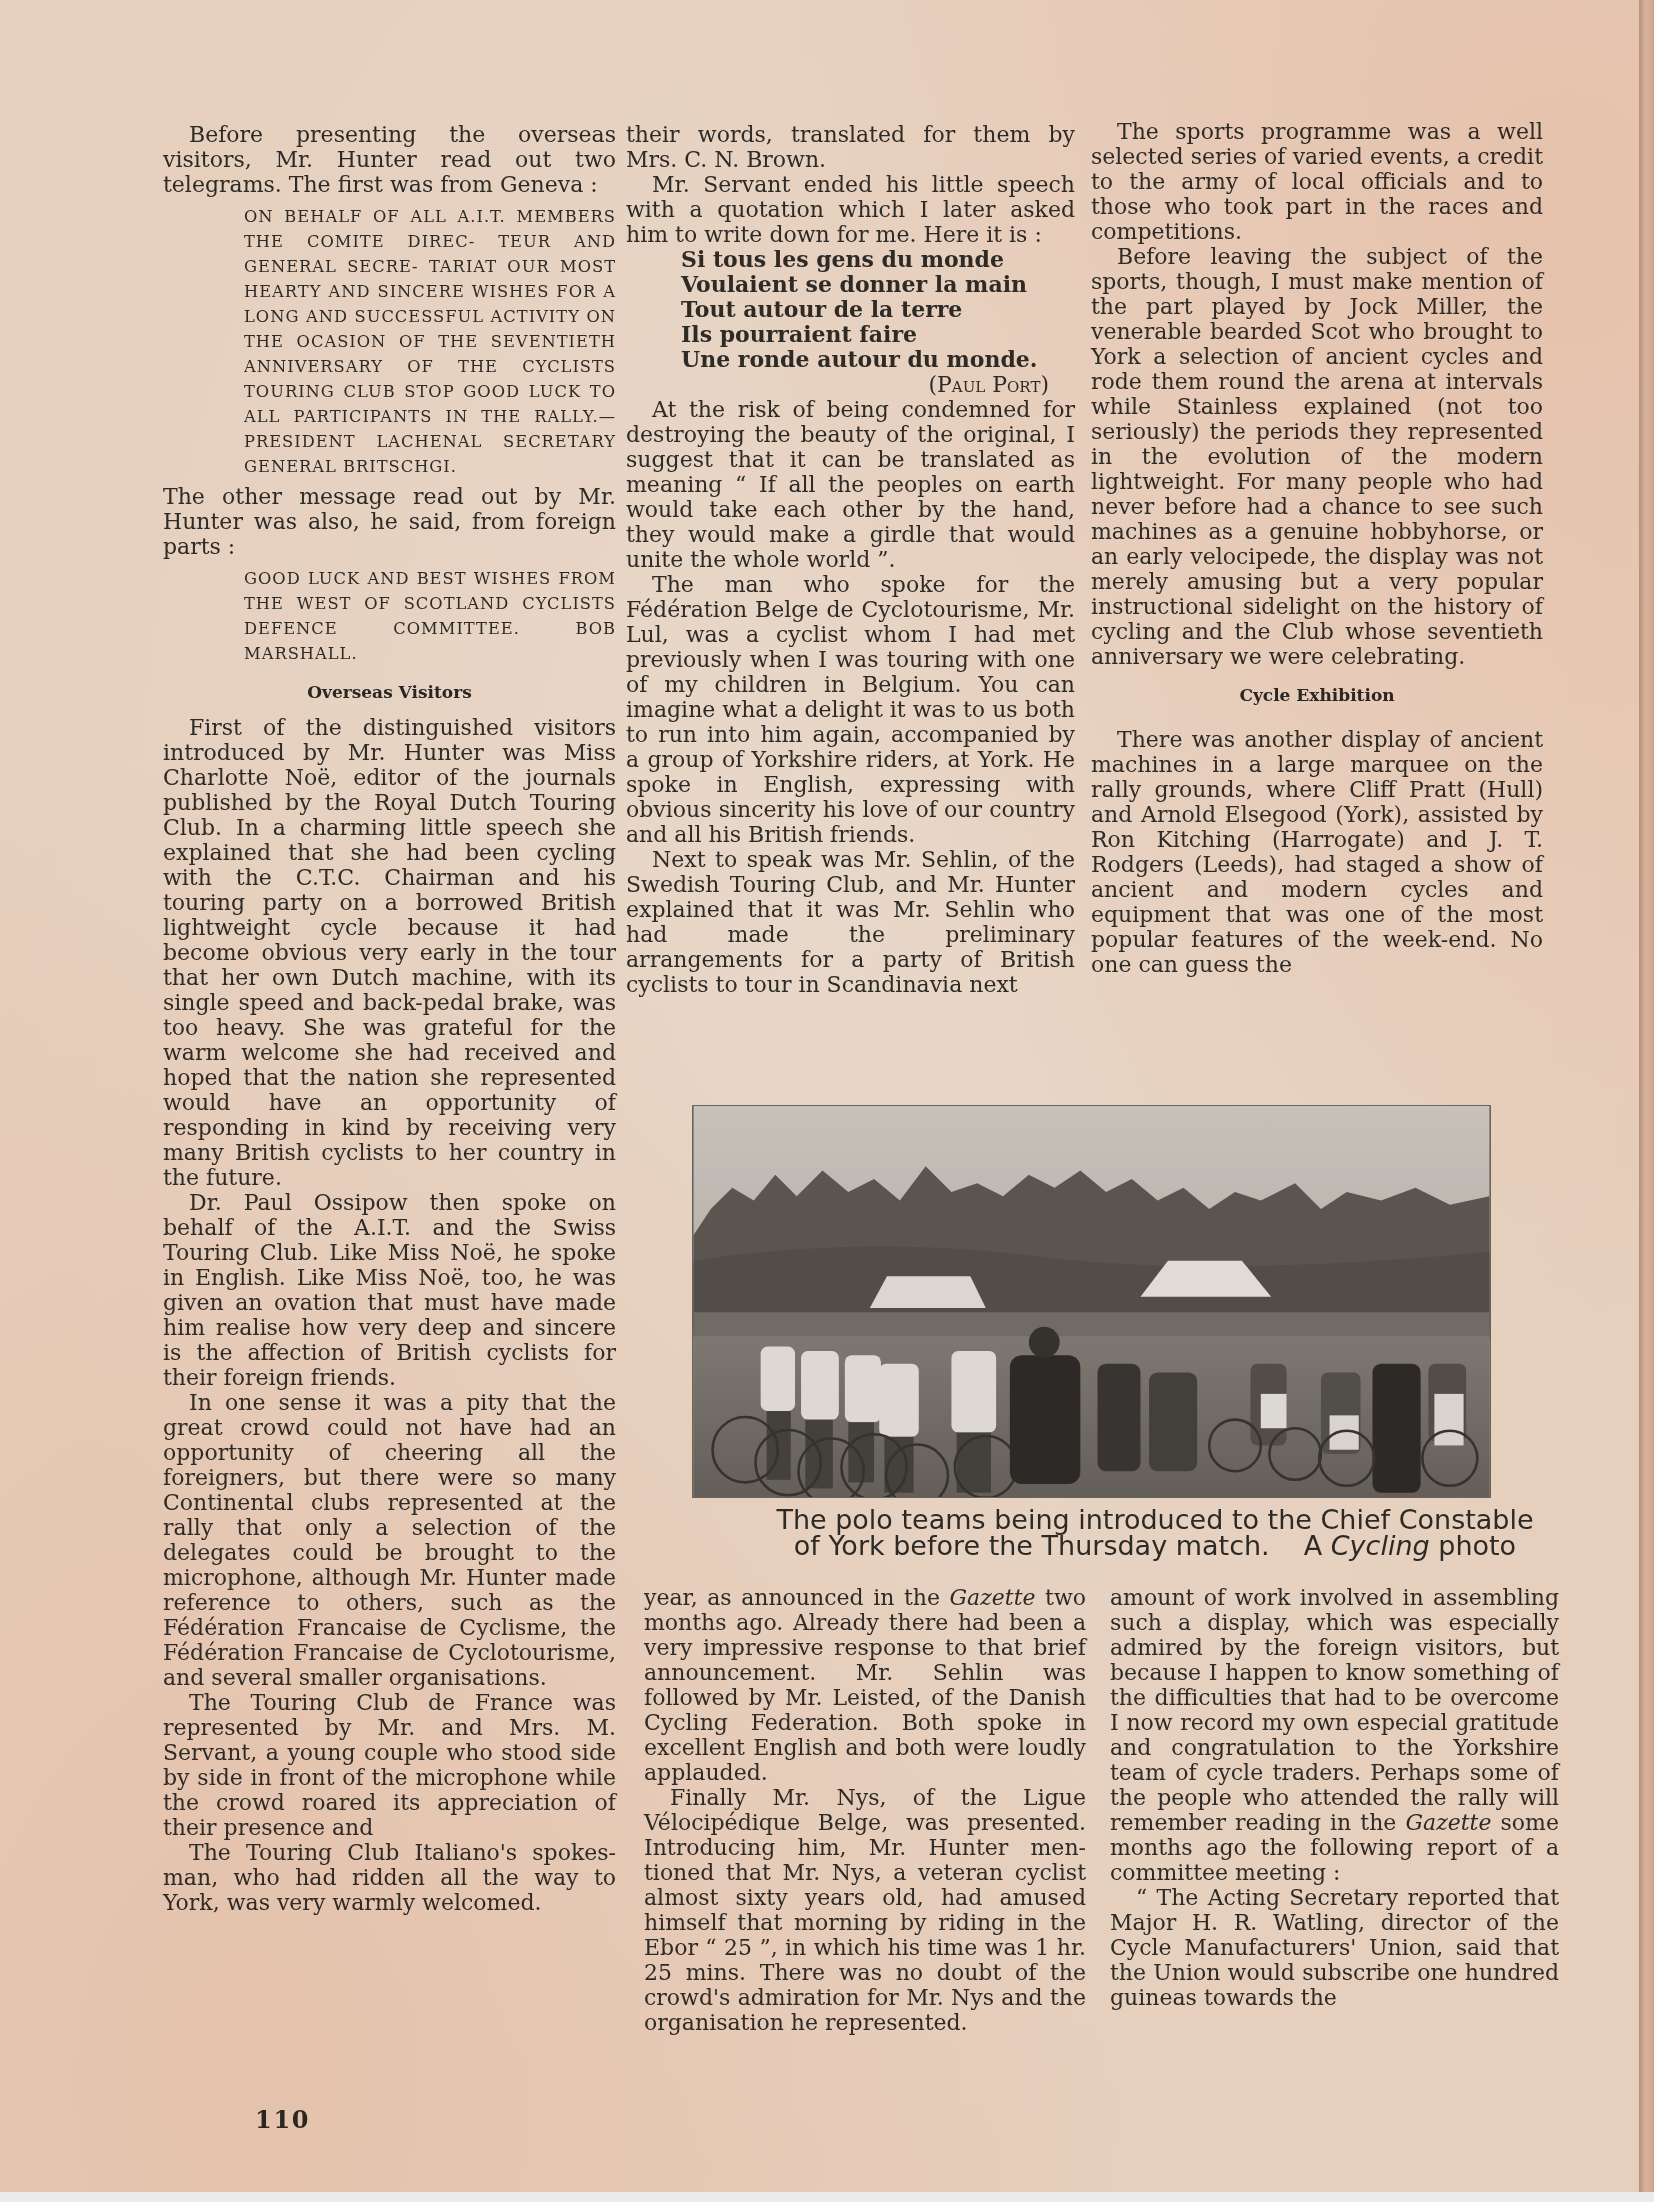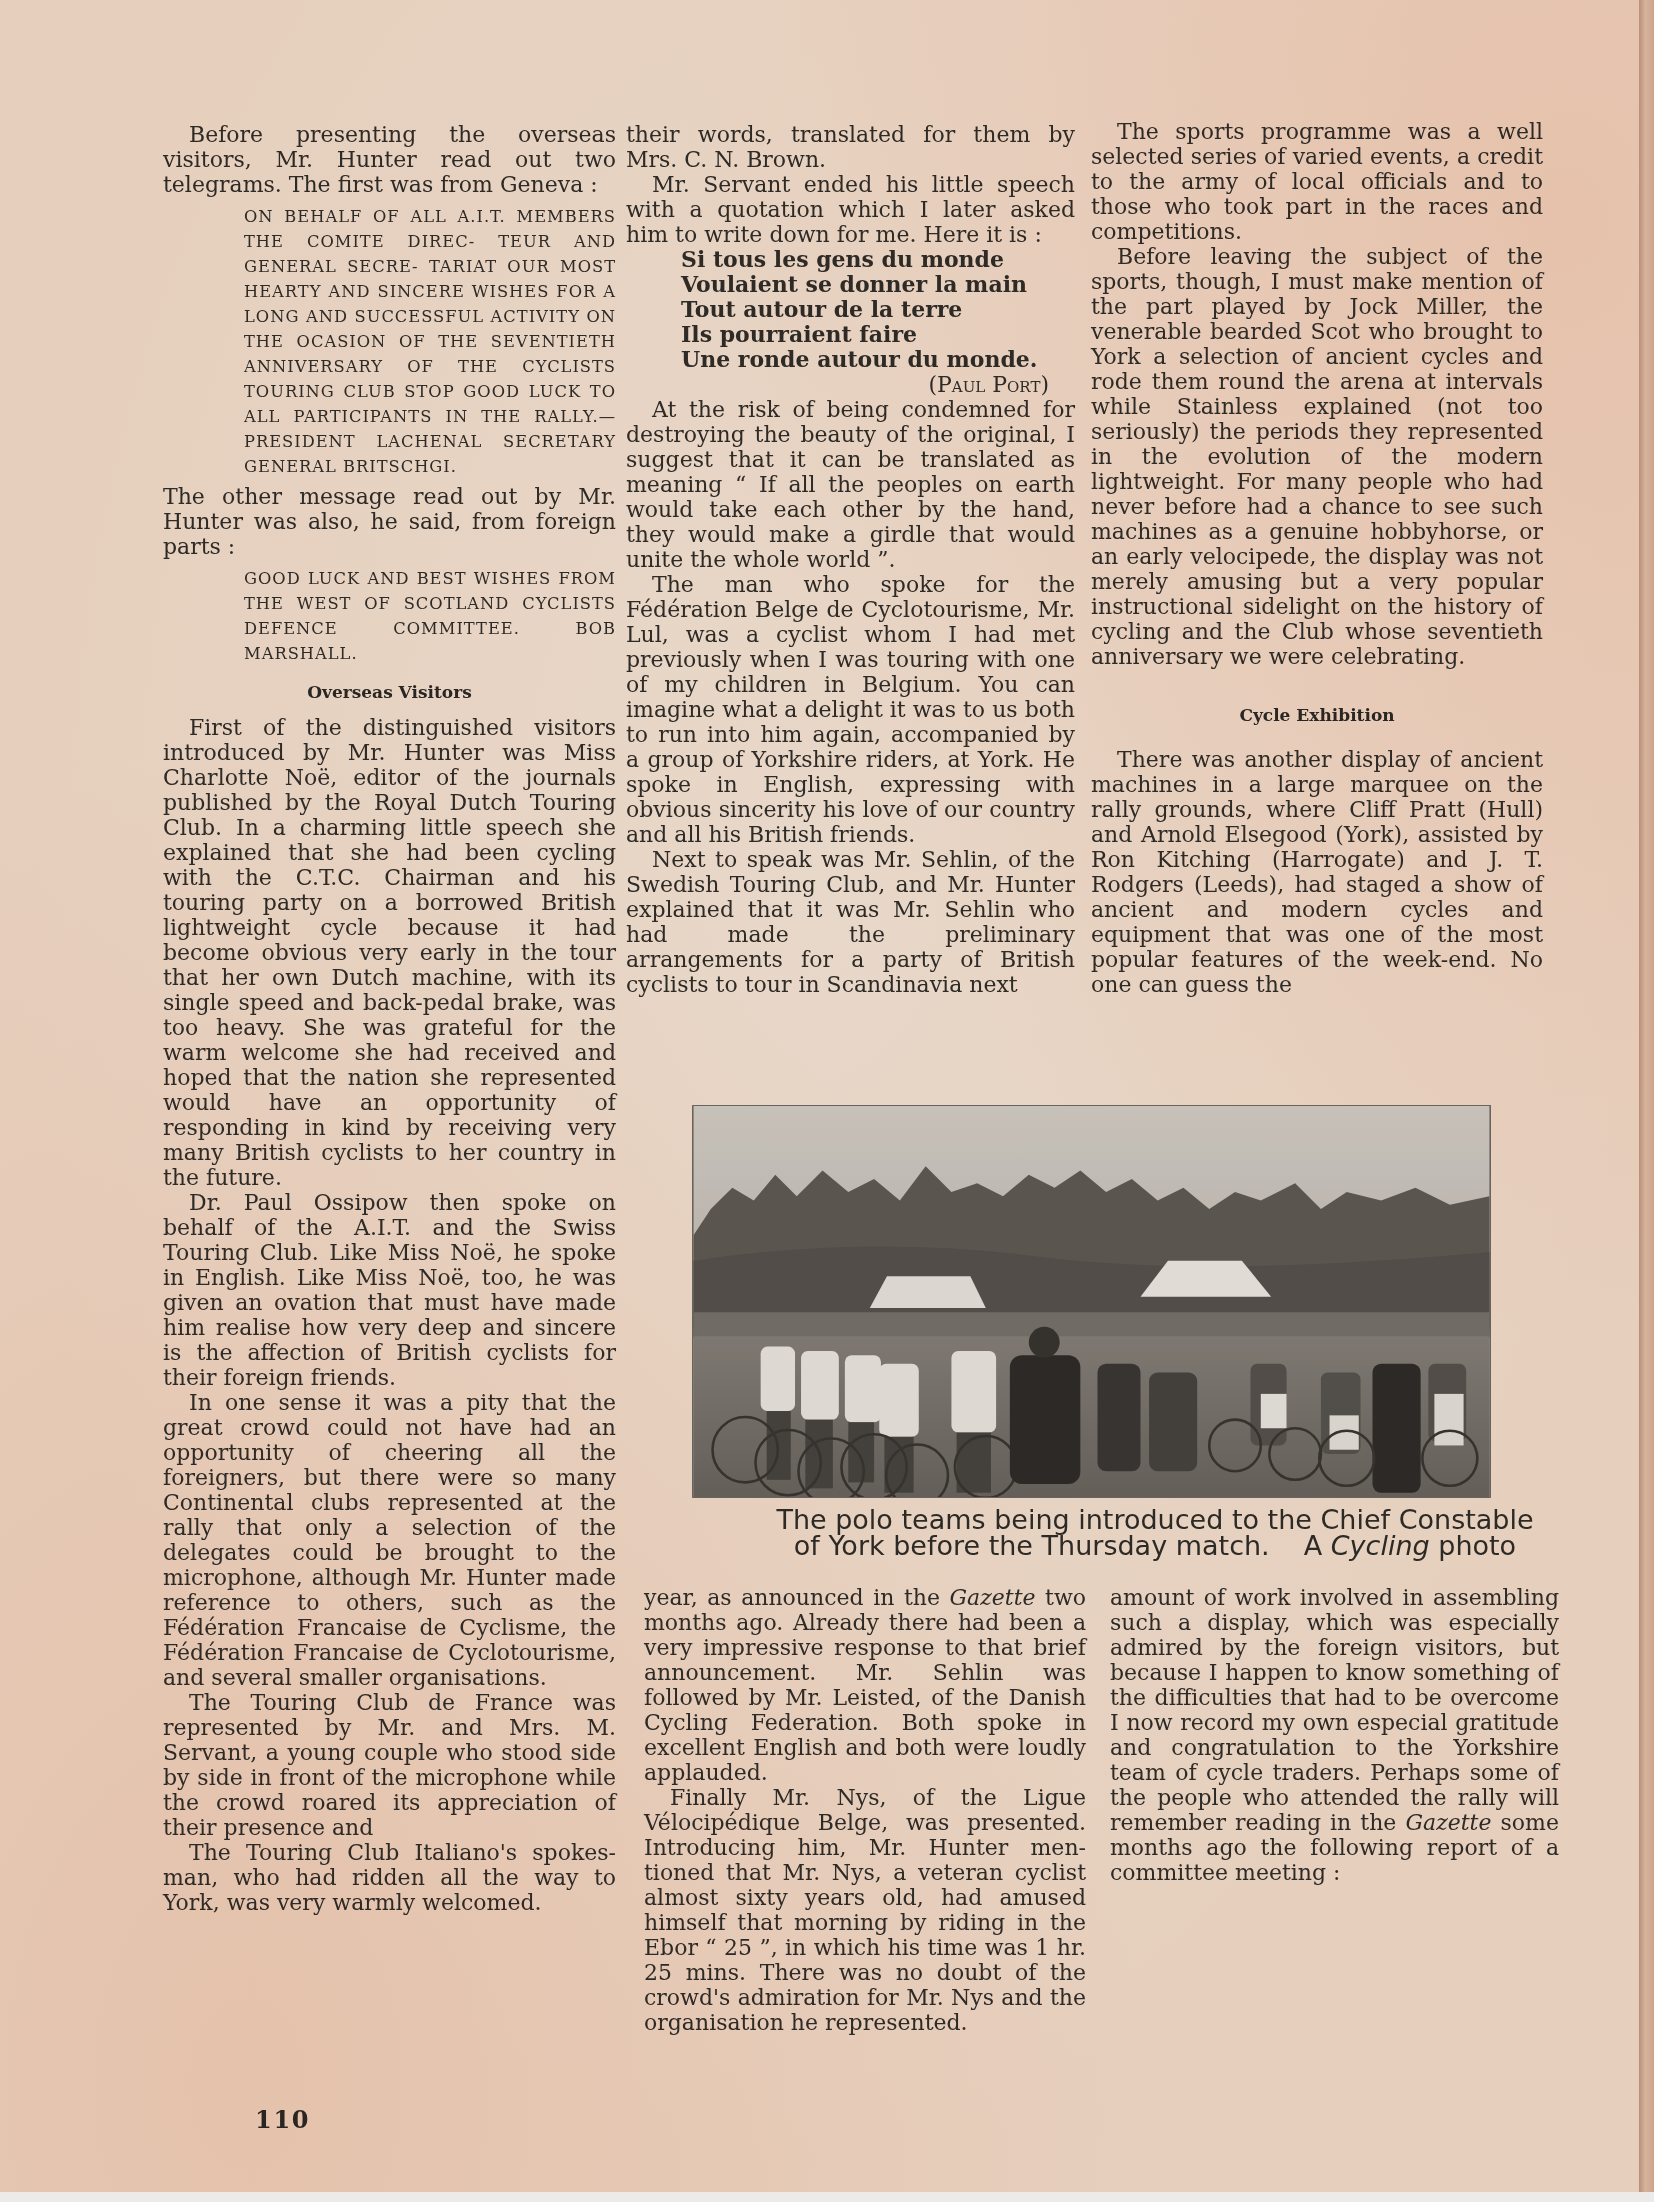--- a/index.html
+++ b/index.html
@@ -111,21 +111,21 @@
   </div>
   <div class="attrib">(Paul Port)</div>
   <p>At the risk of being condemned for destroying the beauty of the original, I suggest that it can be translated as meaning “ If all the peoples on earth would take each other by the hand, they would make a girdle that would unite the whole world ”.</p>
   <p>The man who spoke for the Fédération Belge de Cyclotourisme, Mr. Lul, was a cyclist whom I had met previously when I was touring with one of my children in Belgium. You can imagine what a delight it was to us both to run into him again, accompanied by a group of Yorkshire riders, at York. He spoke in Eng­lish, expressing with obvious sin­cerity his love of our country and all his British friends.</p>
   <p>Next to speak was Mr. Sehlin, of the Swedish Touring Club, and Mr. Hunter explained that it was Mr. Sehlin who had made the preliminary arrangements for a party of British cyclists to tour in Scandinavia next</p>
 </div>
 
 <div class="col" style="left:1091px; top:119px; width:452px;">
   <p>The sports programme was a well selected series of varied events, a credit to the army of local officials and to those who took part in the races and competitions.</p>
   <p>Before leaving the subject of the sports, though, I must make mention of the part played by Jock Miller, the venerable bearded Scot who brought to York a selection of ancient cycles and rode them round the arena at intervals while Stainless explained (not too seriously) the periods they represented in the evolution of the modern lightweight. For many people who had never before had a chance to see such machines as a genuine hobbyhorse, or an early velocipede, the display was not merely amusing but a very popular instructional sidelight on the history of cycling and the Club whose seventieth anniversary we were celebrating.</p>
-  <h3 class="section" style="margin-top:34px; margin-bottom:19px;">Cycle Exhibition</h3>
+  <h3 class="section" style="margin-top:14px; margin-bottom:19px;">Cycle Exhibition</h3>
   <p>There was another display of ancient machines in a large marquee on the rally grounds, where Cliff Pratt (Hull) and Arnold Elsegood (York), assisted by Ron Kitching (Harrogate) and J. T. Rodgers (Leeds), had staged a show of ancient and modern cycles and equipment that was one of the most popular features of the week-end. No one can guess the</p>
 </div>
 
 <div class="photo" title="Black-and-white photograph of cycle polo teams with bicycles standing on a field, being introduced to the Chief Constable, with marquee tents and trees in the background">
   <svg width="797" height="391" viewBox="0 0 926 455">
     <defs>
       <linearGradient id="sky" x1="0" y1="0" x2="0" y2="1">
         <stop offset="0" stop-color="#cfcac3"></stop>
         <stop offset="1" stop-color="#a9a39c"></stop>
       </linearGradient>
@@ -201,16 +201,17 @@
   </div>
 </div>
 
 <div class="col" style="left:644px; top:1585px; width:442px;">
   <p class="noindent"><span>year, as announced in the </span><i>Gazette</i><span> two months ago. Already there had been a very impressive response to that brief announcement. Mr. Sehlin was followed by Mr. Leisted, of the Danish Cycling Federation. Both spoke in excellent English and both were loudly applauded.</span></p>
   <p>Finally Mr. Nys, of the Ligue Vélocipédique Belge, was presented. Introducing him, Mr. Hunter men­tioned that Mr. Nys, a veteran cyclist almost sixty years old, had amused himself that morning by riding in the Ebor “ 25 ”, in which his time was 1 hr. 25 mins. There was no doubt of the crowd's admira­tion for Mr. Nys and the organisation he represented.</p>
 </div>
 
 <div class="col" style="left:1110px; top:1585px; width:449px;">
   <p class="noindent"><span>amount of work involved in assemb­ling such a display, which was especially admired by the foreign visitors, but because I happen to know something of the difficulties that had to be overcome I now record my own especial gratitude and congratulation to the Yorkshire team of cycle traders. Perhaps some of the people who attended the rally will remember reading in the </span><i>Gazette</i><span> some months ago the following report of a committee meeting :</span></p>
+  <p>“ The Acting Secretary reported that Major H. R. Watling, director of the Cycle Manufacturers' Union, said that the Union would subscribe one hundred guineas towards the</p>
 </div>
 
 <div class="pagenum">110</div>
 
 
 </body></html>

